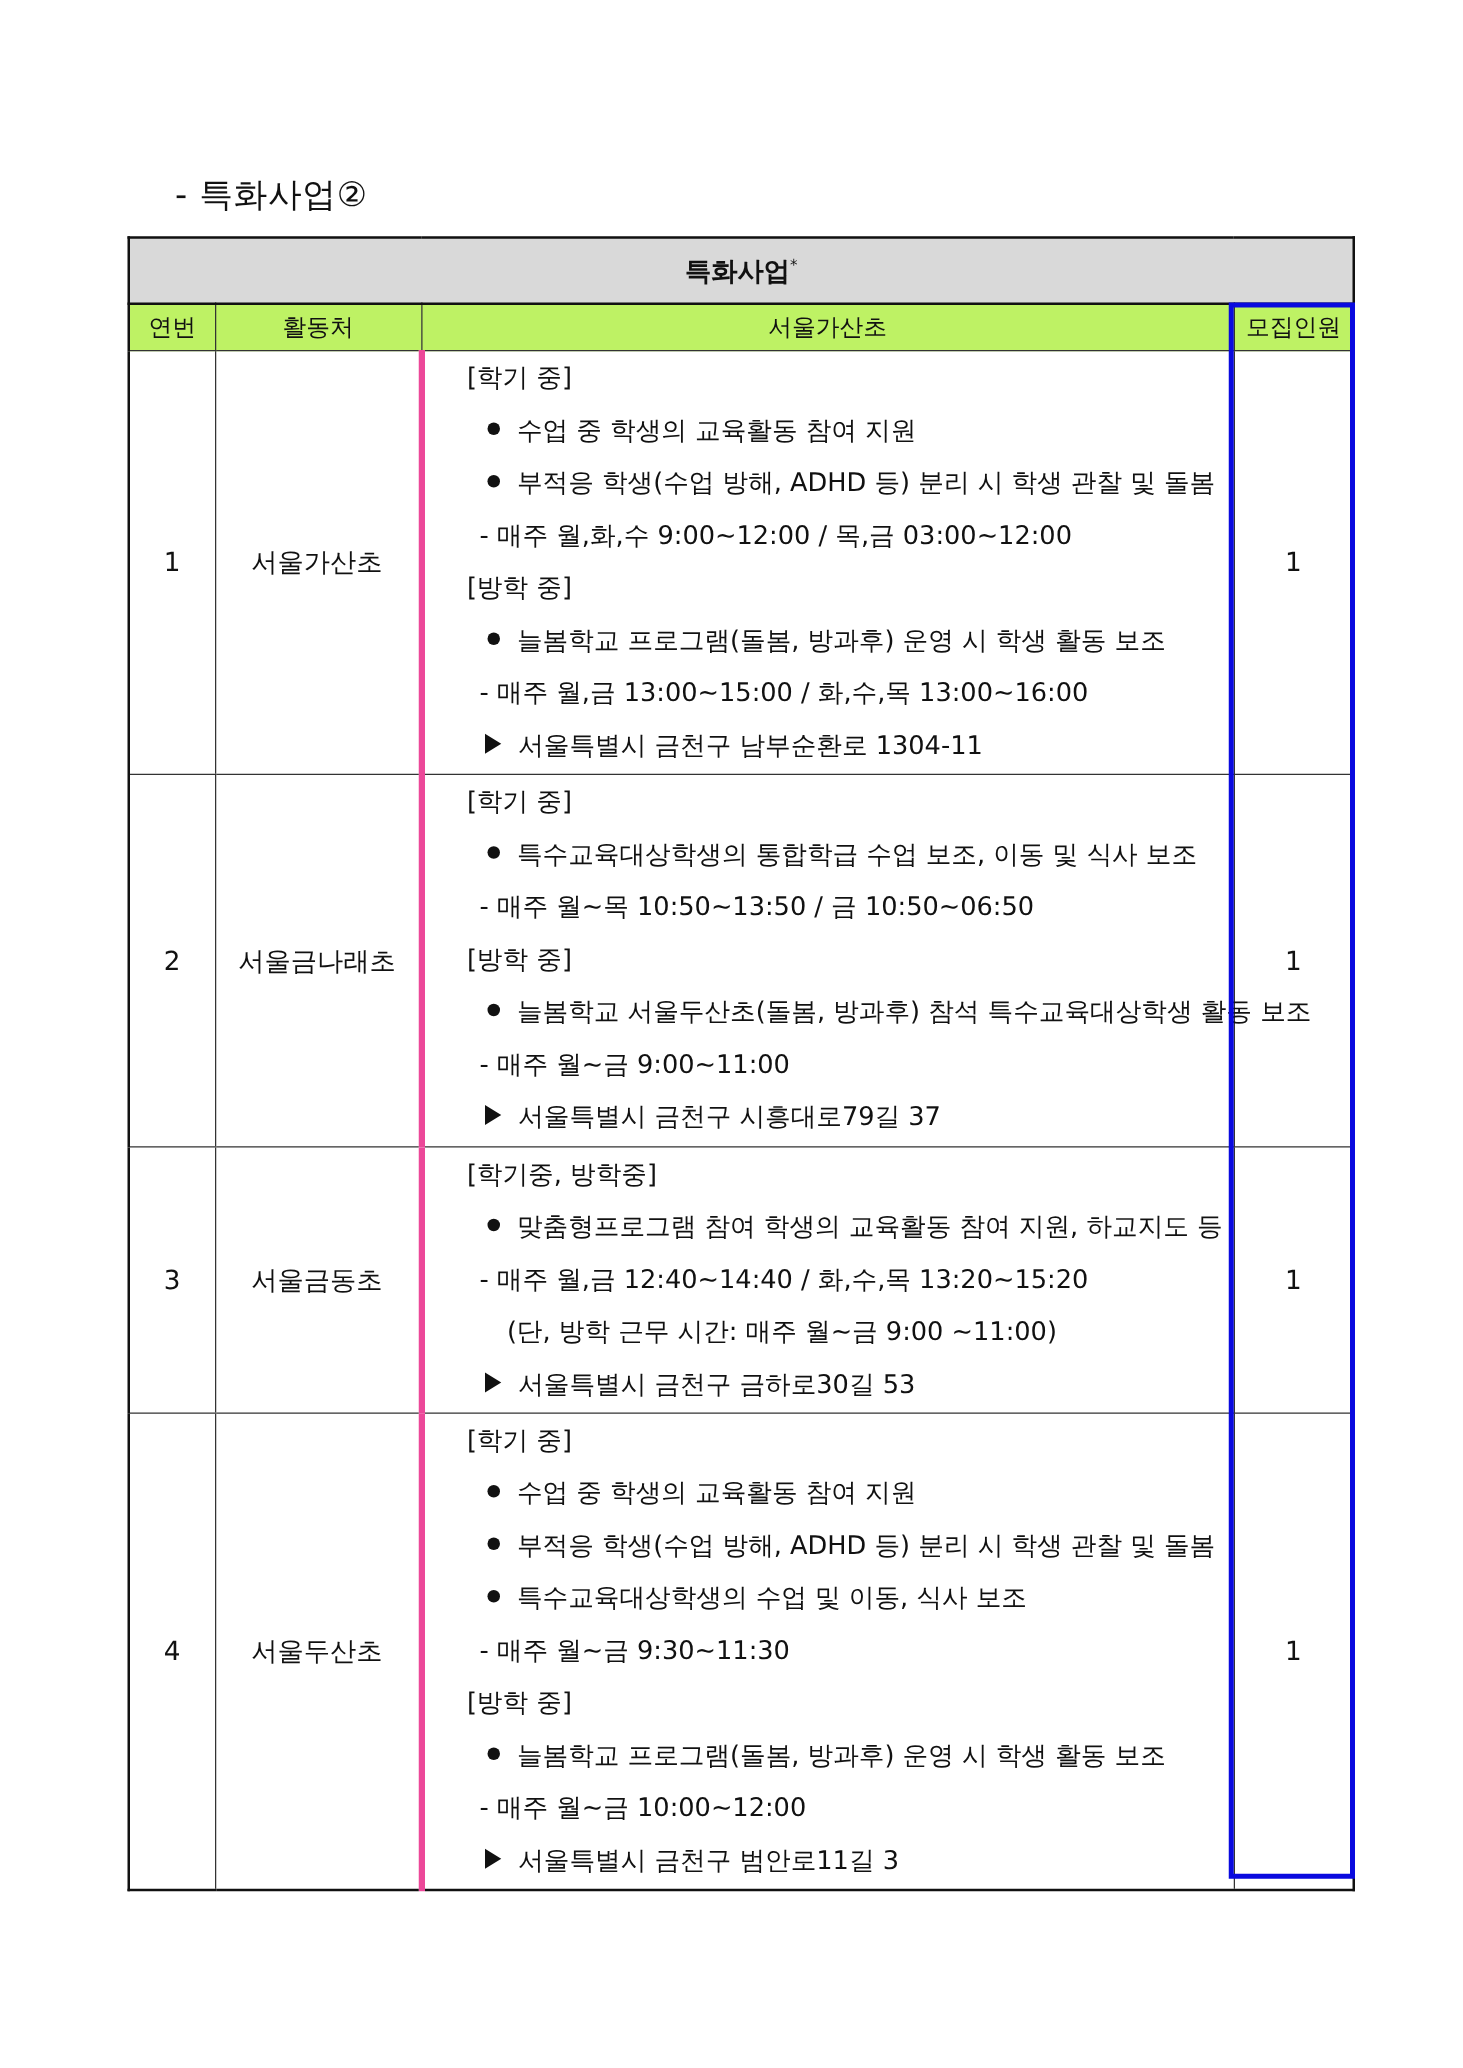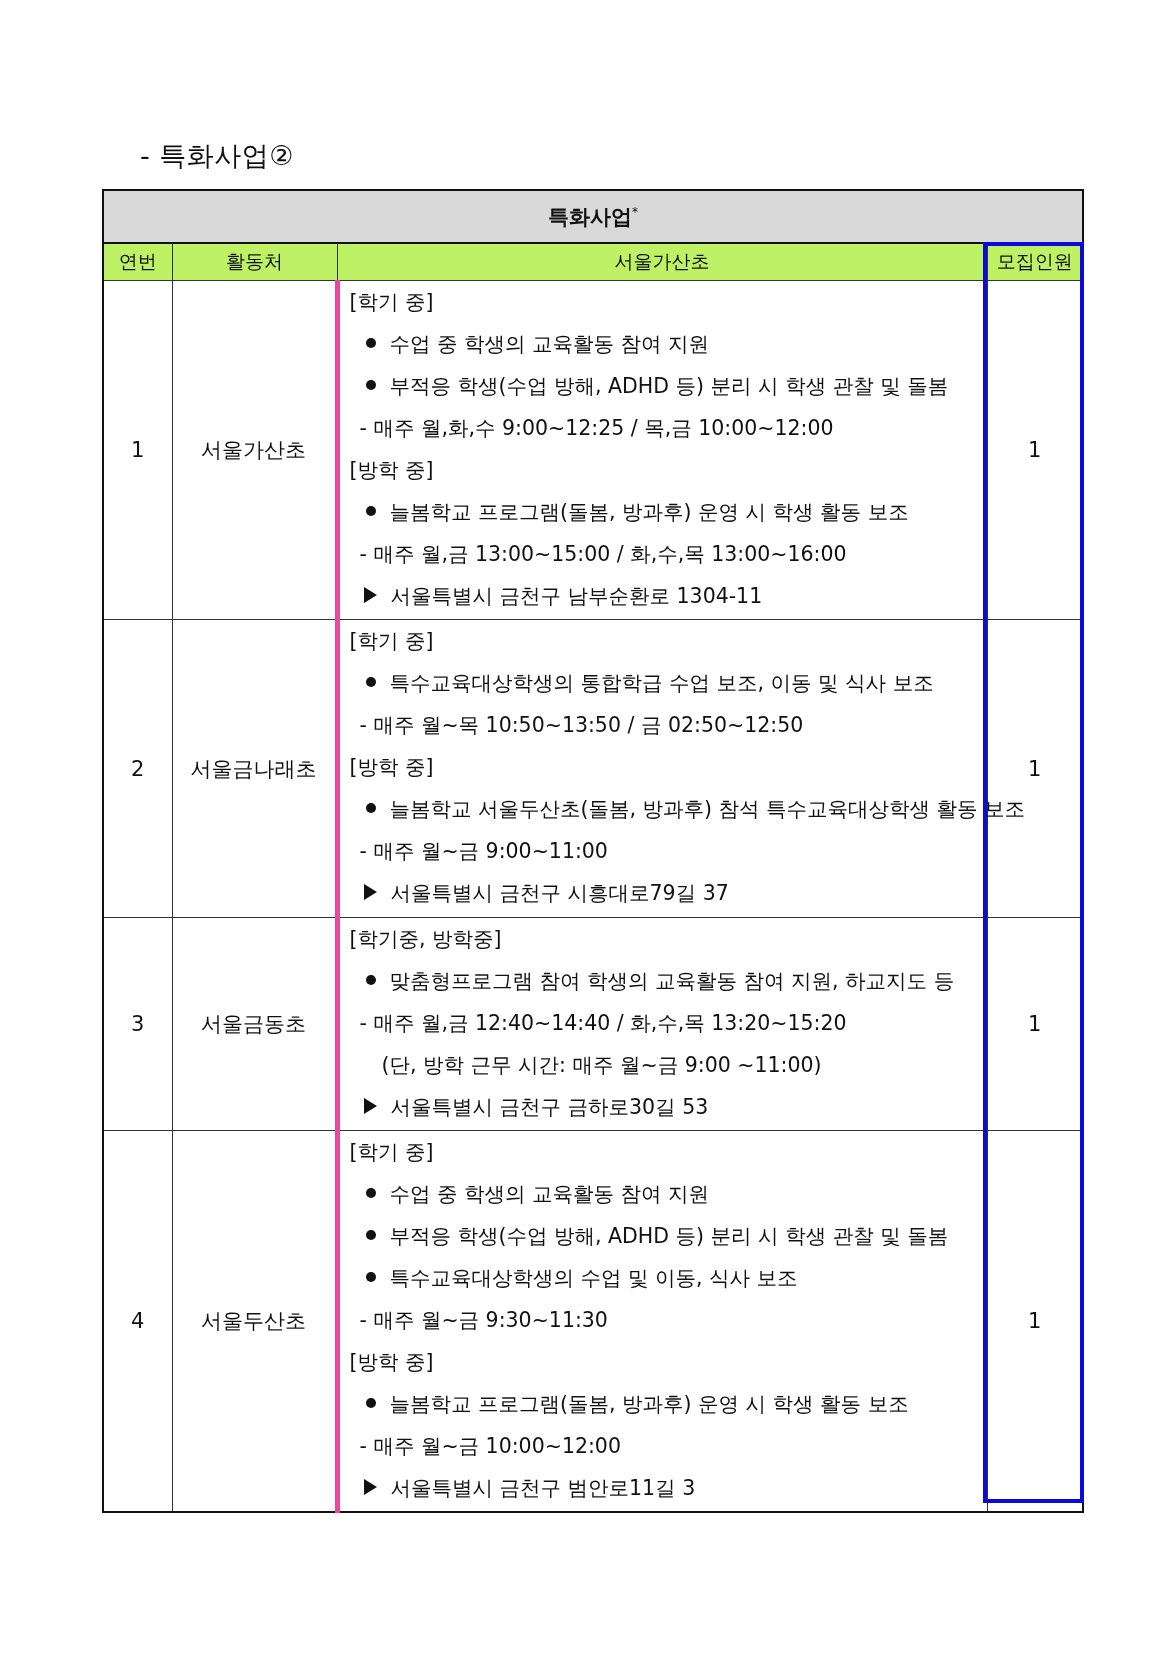--- a/index.html
+++ b/index.html
@@ -8,21 +8,21 @@
   .tbl { position:absolute; left:102px; top:189px; width:980px; border-collapse:collapse; table-layout:fixed;border-radius:28px; }
   .tbl td, .tbl th { padding:0; font-weight:normal; }
   .tbl .cap { height:51px; background:#d9d9d9; border:2px solid #111; font-size:21px; text-align:center; vertical-align:middle; font-weight:bold; }
   .tbl .cap sup { font-size:12px; font-weight:normal; }
   .tbl .hdr { height:36px; background:#bef264; border:1px solid #333; font-size:19px; text-align:center; vertical-align:middle; }
   .tbl .c-num, .tbl .c-place, .tbl .c-cnt { text-align:center; vertical-align:middle; font-size:21px; border:1px solid #333; }
   .tbl .c-num { border-left:2px solid #111; border-right:1px dotted #555; }
   .tbl .c-place { border-right:5px solid #ec4899; }
   .tbl .c-detail { vertical-align:top; border:1px solid #333; padding:2px 0 0 10px; font-size:20.5px; }
   .tbl tr.last td { border-bottom:2px solid #111; }
-  .line { height:42px; line-height:38px; white-space:nowrap; }
+  .line { height:42px; line-height:38px; white-space:nowrap;margin-left:24px; }
   .line.bullet { padding-left:16px; }
   .line.bullet .dot { display:inline-block; width:10px; height:10px; border-radius:50%; background:#111; margin-right:14px; vertical-align:middle; position:relative; top:-2px; }
   .line.sched { padding-left:10px; }
   .line.note { padding-left:32px; }
   .line.addr { padding-left:14px; }
   .line.addr .tri { display:inline-block; width:0; height:0; border-top:8px solid transparent; border-bottom:8px solid transparent; border-left:13px solid #111; margin-right:14px; vertical-align:middle; position:relative; top:-2px; }
   .highlight { position:absolute; left:983px; top:242px; width:93px; height:1253px; border:4px solid #0a0adf; pointer-events:none; }
 </style>
 </head>
 <body>
@@ -47,37 +47,37 @@
     <th class="hdr" style="border-right:2px solid #111">모집인원</th>
   </tr>
   <tr class="row" style="height:335px">
     <td class="c-num">1</td>
     <td class="c-place">서울가산초</td>
     <td class="c-detail">
           <div class="lines">
             <div class="line period"><span>[학기 중]</span></div>
             <div class="line bullet"><span class="dot"></span><span>수업 중 학생의 교육활동 참여 지원</span></div>
             <div class="line bullet"><span class="dot"></span><span>부적응 학생(수업 방해, ADHD 등) 분리 시 학생 관찰 및 돌봄</span></div>
-            <div class="line sched"><span>- 매주 월,화,수 9:00~12:25 / 목,금 10:00~12:00</span></div>
+            <div class="line sched"><span>- 매주 월,화,수 9:00~12:00 / 목,금 03:00~12:00</span></div>
             <div class="line period"><span>[방학 중]</span></div>
             <div class="line bullet"><span class="dot"></span><span>늘봄학교 프로그램(돌봄, 방과후) 운영 시 학생 활동 보조</span></div>
             <div class="line sched"><span>- 매주 월,금 13:00~15:00 / 화,수,목 13:00~16:00</span></div>
             <div class="line addr"><span class="tri"></span><span>서울특별시 금천구 남부순환로 1304-11</span></div>
           </div>
         </td>
     <td class="c-cnt" style="border-right:2px solid #111">1</td>
   </tr>
   <tr class="row" style="height:298px">
     <td class="c-num">2</td>
     <td class="c-place">서울금나래초</td>
     <td class="c-detail">
           <div class="lines">
             <div class="line period"><span>[학기 중]</span></div>
             <div class="line bullet"><span class="dot"></span><span>특수교육대상학생의 통합학급 수업 보조, 이동 및 식사 보조</span></div>
-            <div class="line sched"><span>- 매주 월~목 10:50~13:50 / 금 02:50~12:50</span></div>
+            <div class="line sched"><span>- 매주 월~목 10:50~13:50 / 금 10:50~06:50</span></div>
             <div class="line period"><span>[방학 중]</span></div>
             <div class="line bullet"><span class="dot"></span><span>늘봄학교 서울두산초(돌봄, 방과후) 참석 특수교육대상학생 활동 보조</span></div>
             <div class="line sched"><span>- 매주 월~금 9:00~11:00</span></div>
             <div class="line addr"><span class="tri"></span><span>서울특별시 금천구 시흥대로79길 37</span></div>
           </div>
         </td>
     <td class="c-cnt" style="border-right:2px solid #111">1</td>
   </tr>
   <tr class="row" style="height:210px">
     <td class="c-num">3</td>

